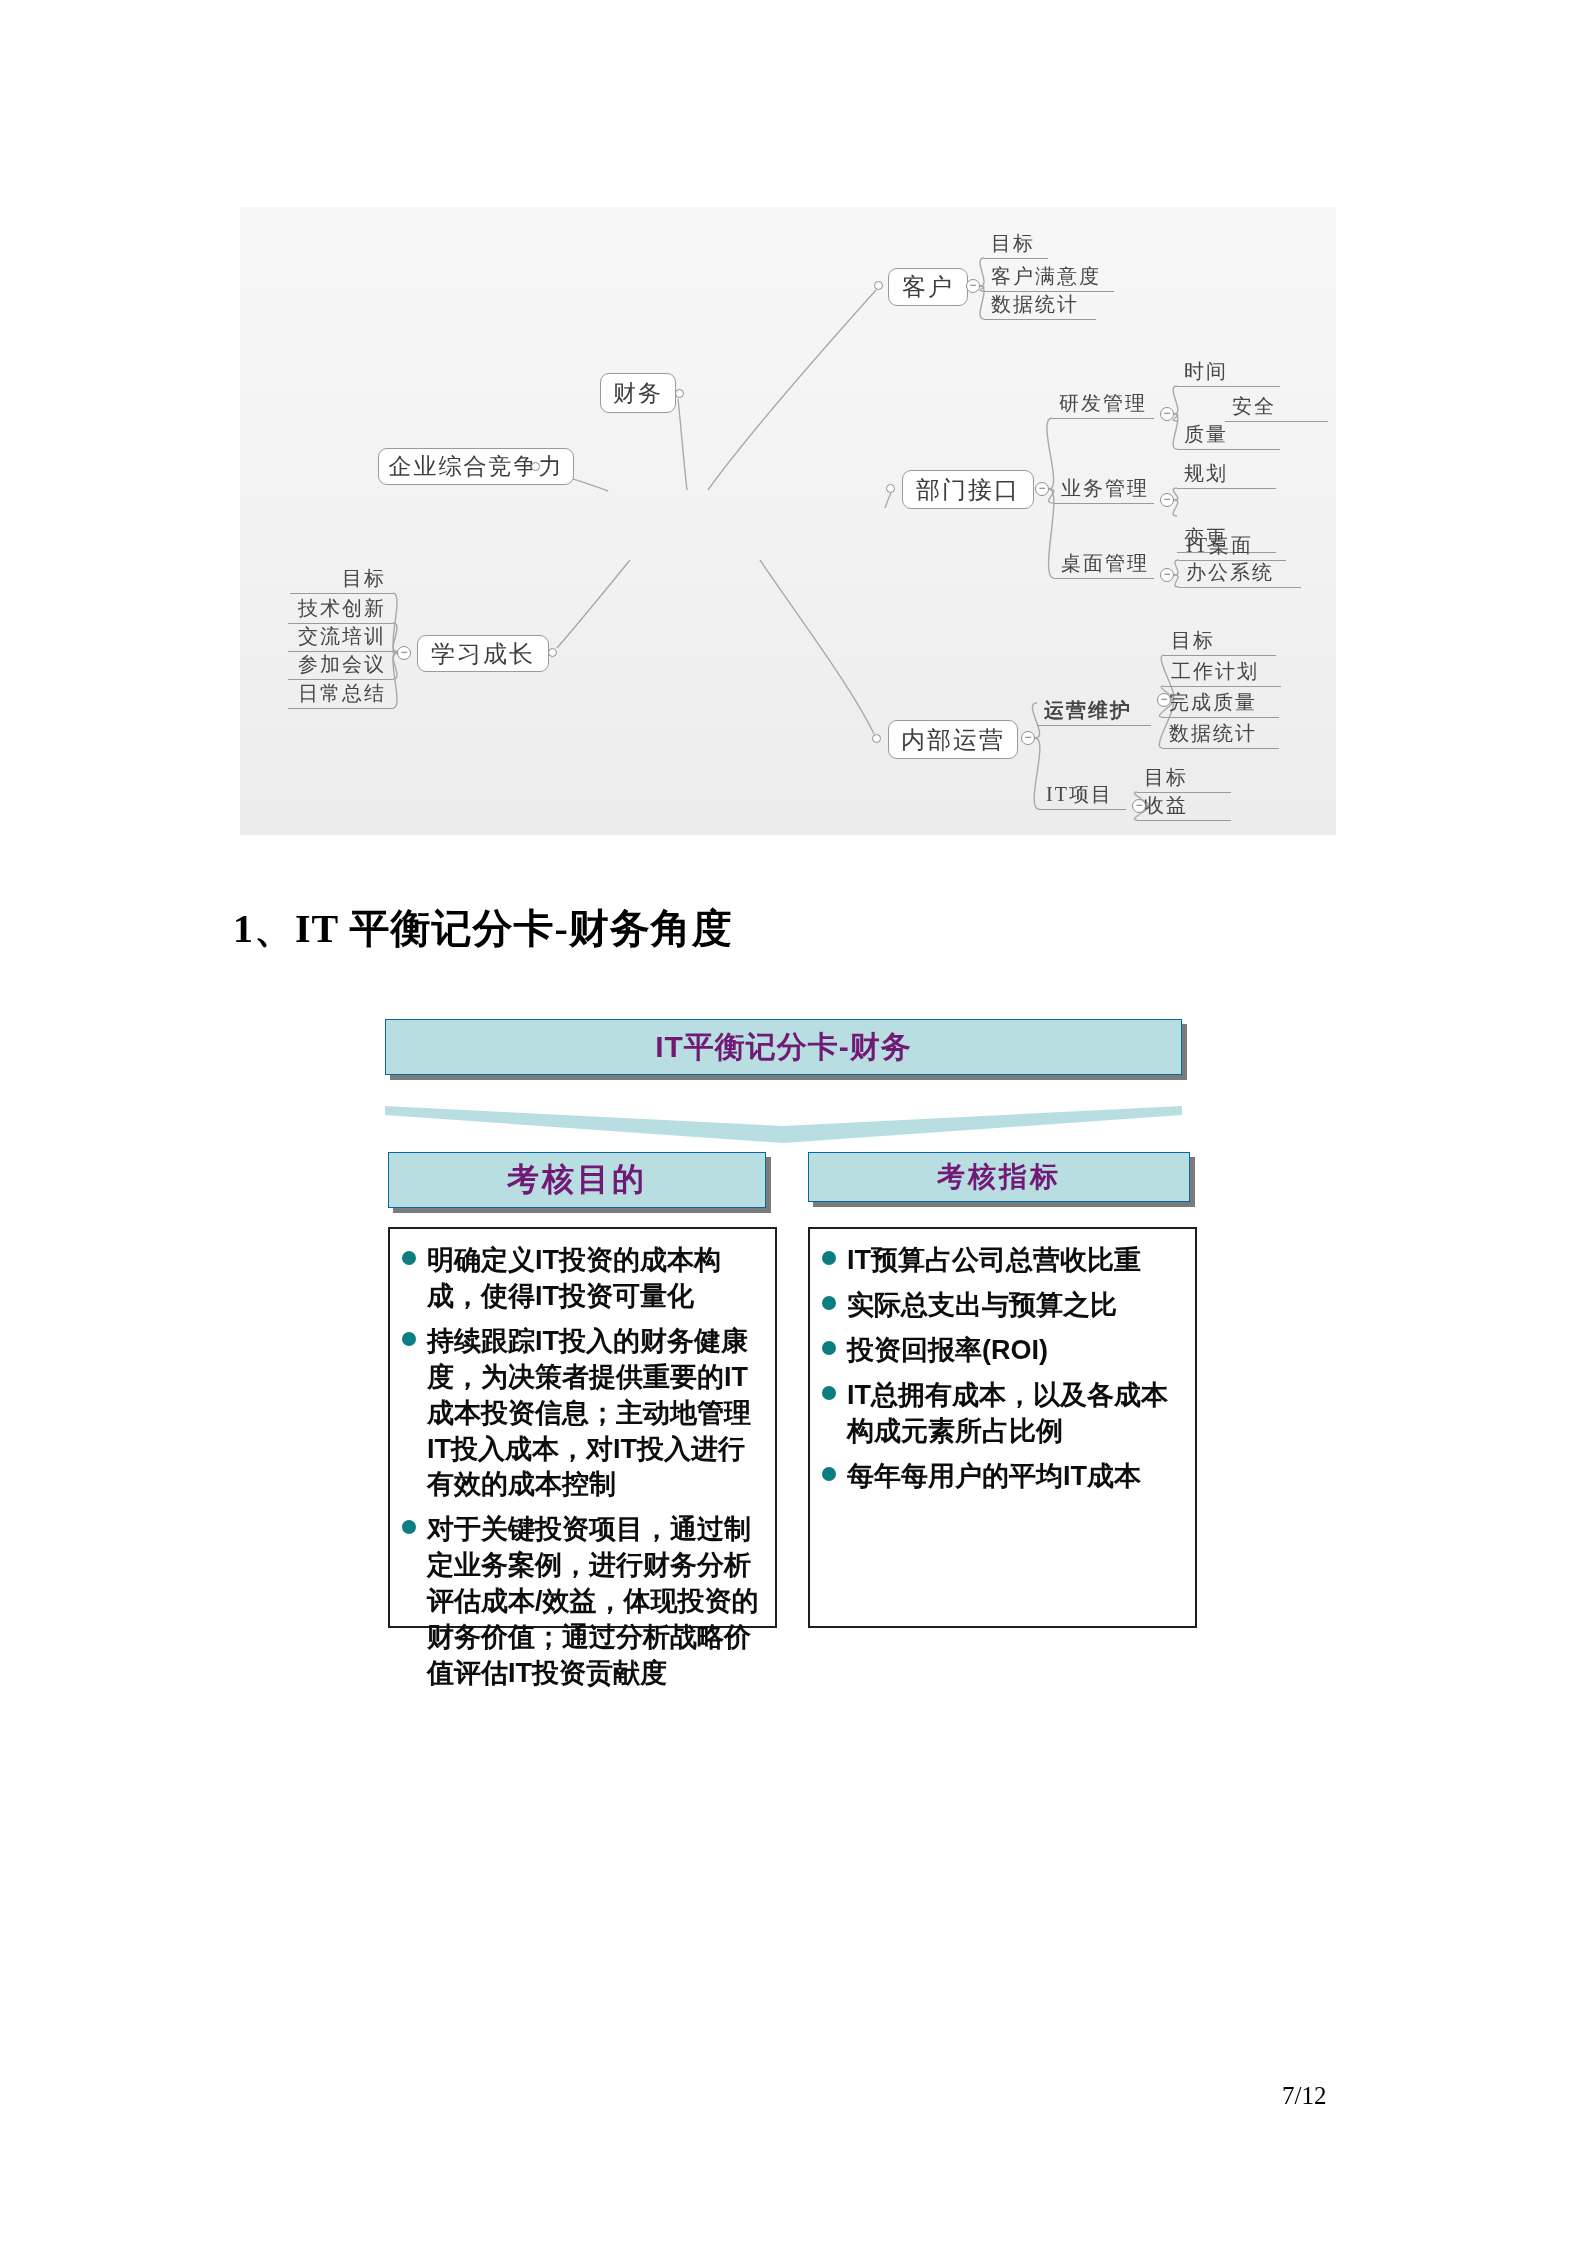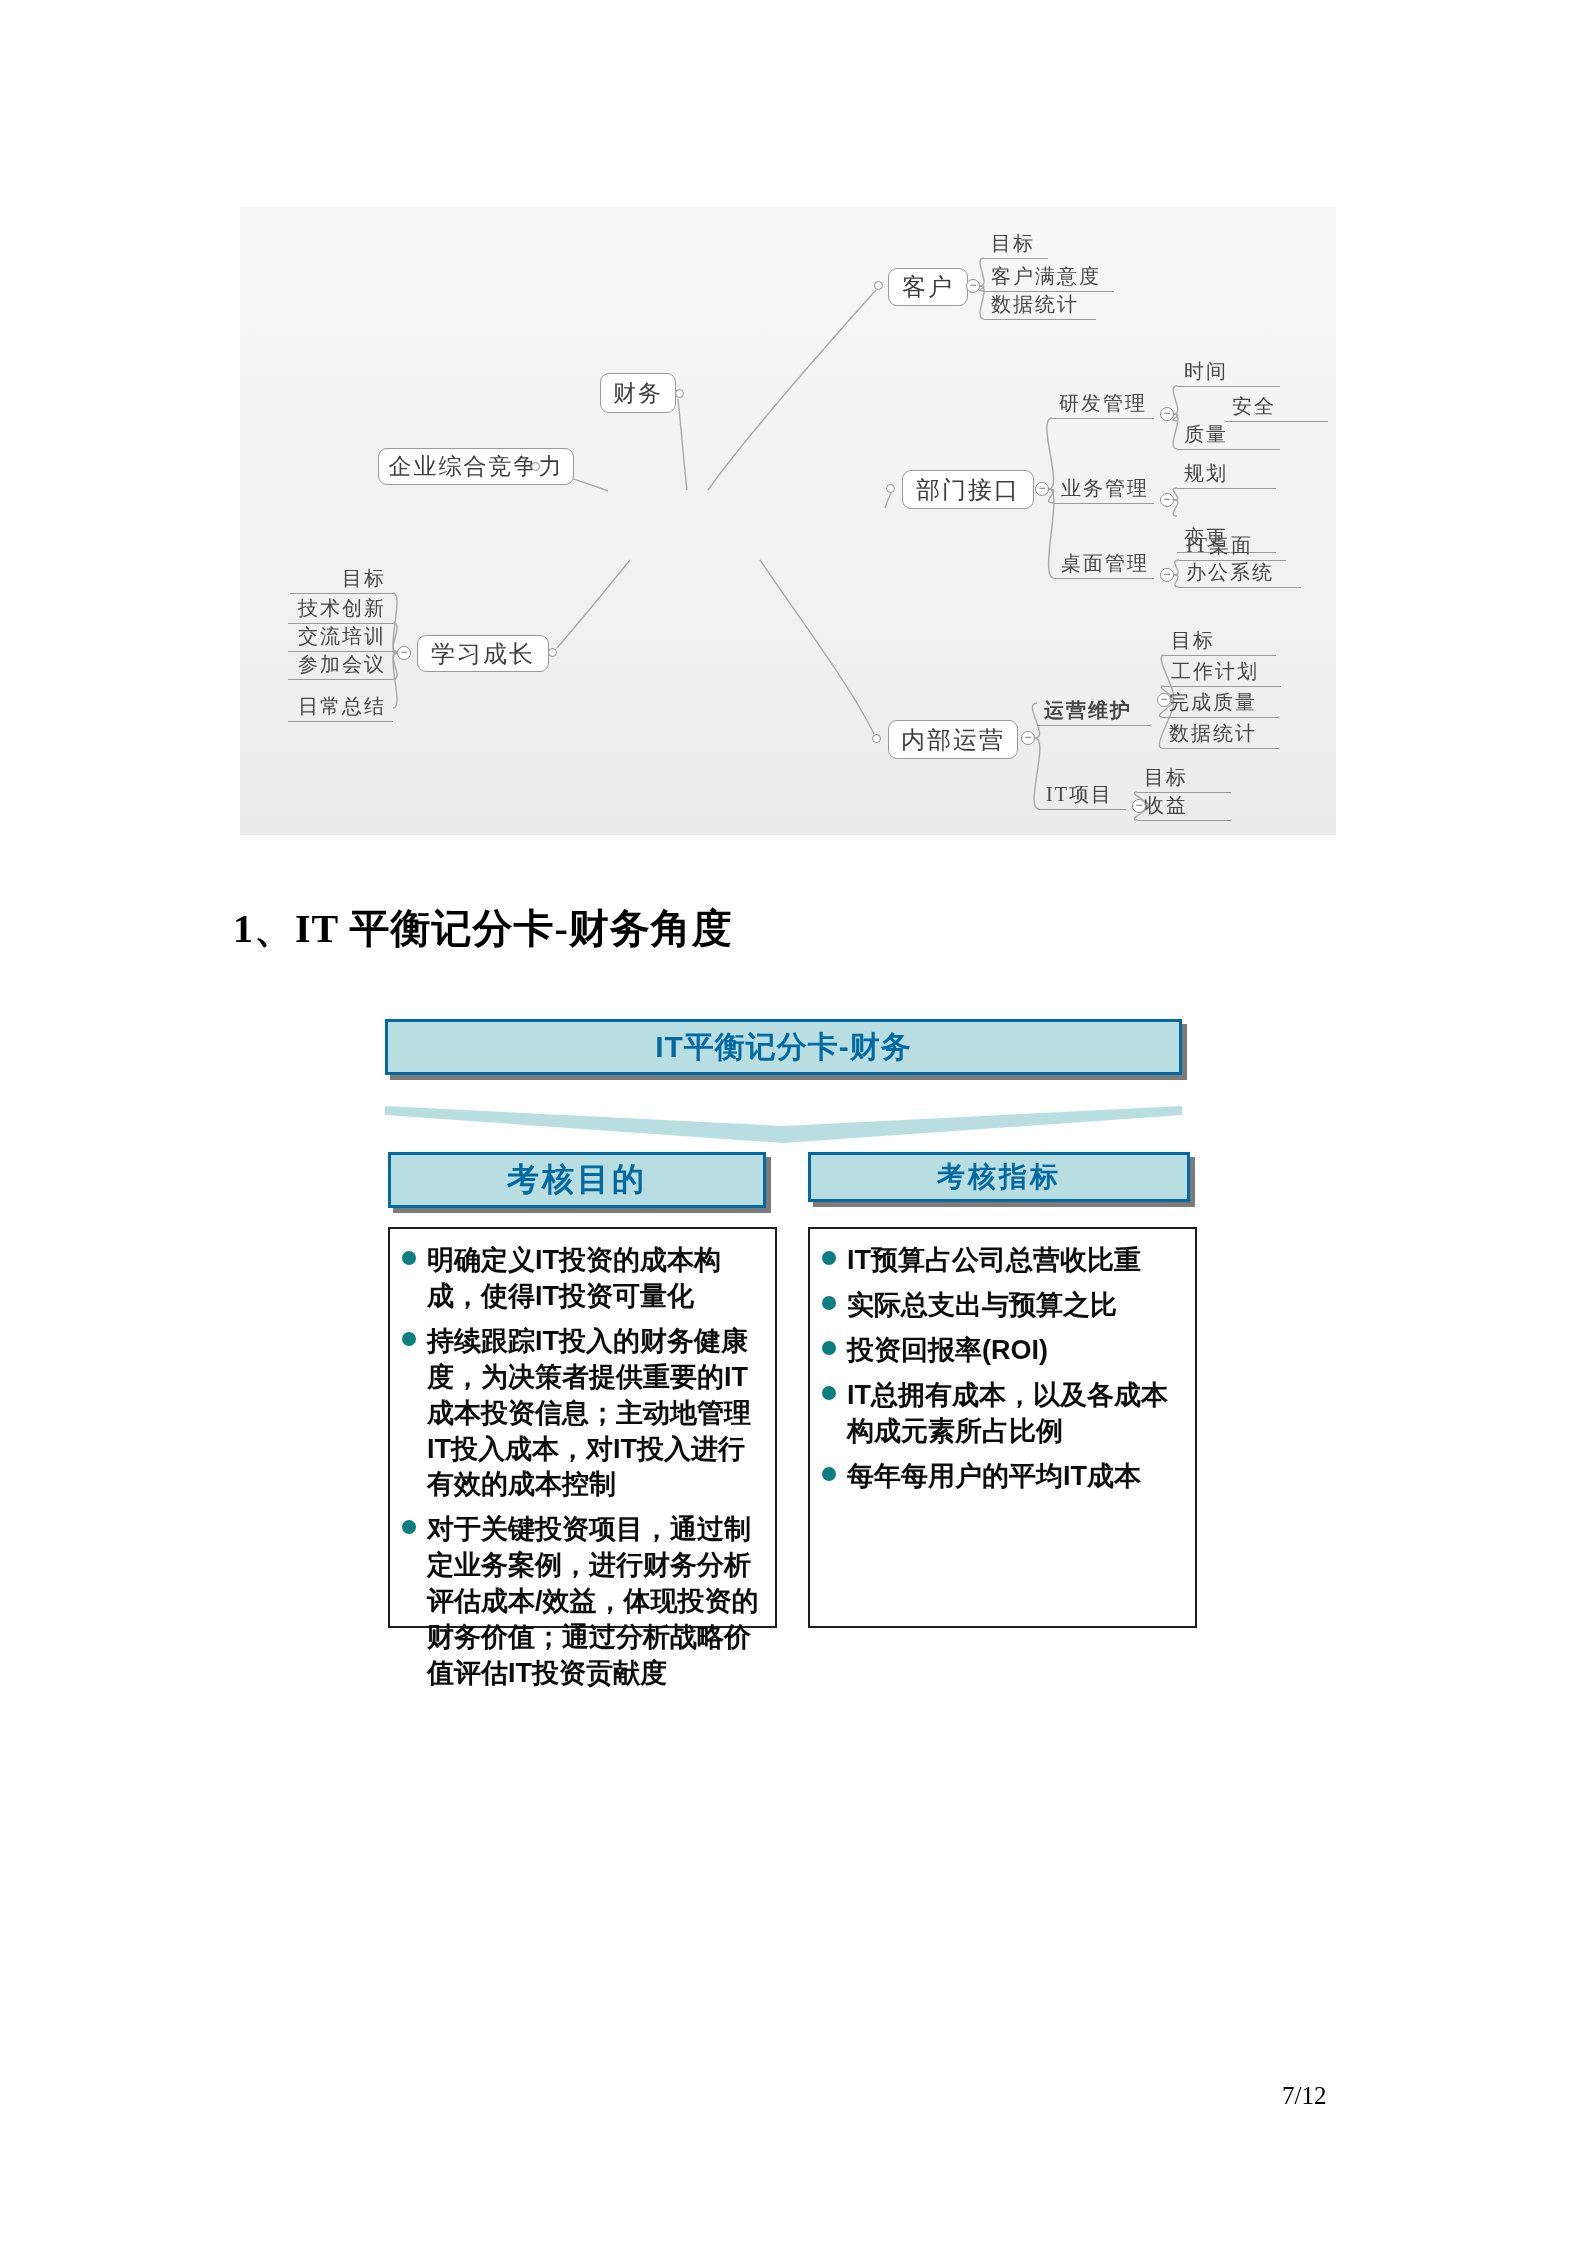--- a/index.html
+++ b/index.html
@@ -25,23 +25,23 @@
   .minus{position:absolute;width:14px;height:14px;border-radius:50%;
         border:1.2px solid #8f8f8f;background:#ffffff;box-sizing:border-box;
         color:#666;font-size:12px;line-height:10px;text-align:center;}
   .minus::after{content:"\2212";}
 
   
   #heading{position:absolute;left:233px;top:901px;font-family:"Liberation Serif",serif;
         font-weight:bold;font-size:40px;color:#000;letter-spacing:1px;}
 
   
-  .teal-bar{position:absolute;background:#b9dee2;border:3px solid #0369a1;
+  .teal-bar{position:absolute;background:#b9dee2;border:1px solid #0369a1;
         box-shadow:5px 5px 0 #7b7b7b;display:flex;align-items:center;justify-content:center;
-        font-weight:bold;color:#0369a1;box-sizing:border-box;}
+        font-weight:bold;color:#701a75;box-sizing:border-box;}
   #sc-title{left:385px;top:1019px;width:797px;height:56px;font-size:30px;letter-spacing:1px;}
   #sc-chevron{position:absolute;left:385px;top:1094px;width:797px;height:54px;}
   #sc-h-left{left:388px;top:1152px;width:378px;height:56px;font-size:32px;letter-spacing:3px;}
   #sc-h-right{left:808px;top:1152px;width:382px;height:50px;font-size:28px;letter-spacing:3px;}
   .content-box{position:absolute;top:1227px;width:389px;height:401px;background:#fff;
         border:2px solid #1e1e1e;box-sizing:border-box;padding:14px 10px 0 12px;}
   #sc-box-left{left:388px;}
   #sc-box-right{left:808px;}
   .bullet{display:flex;gap:11px;margin-bottom:9px;}
   .bullet .b-dot{flex:none;width:14px;height:14px;border-radius:50%;background:#0c7d80;margin-top:8px;}
@@ -124,21 +124,21 @@
     <div class="leaf r" style="left:937px;top:254px;width:99px;">规划</div>
     <div class="leaf r" style="left:937px;top:282px;width:99px;margin-top:36px;">变更</div>
     <div class="leaf r" style="left:814px;top:344px;width:100px;">桌面管理</div>
     <div class="leaf r" style="left:939px;top:326px;width:107px;">IT桌面</div>
     <div class="leaf r" style="left:939px;top:353px;width:122px;">办公系统</div>
 
     <div class="leaf l" style="left:50px;top:359px;width:103px;">目标</div>
     <div class="leaf l" style="left:48px;top:389px;width:105px;">技术创新</div>
     <div class="leaf l" style="left:48px;top:417px;width:105px;">交流培训</div>
     <div class="leaf l" style="left:48px;top:445px;width:105px;">参加会议</div>
-    <div class="leaf l" style="left:48px;top:474px;width:105px;margin-top:13px;">日常总结</div>
+    <div class="leaf l" style="left:48px;top:474px;width:105px;">日常总结</div>
 
     <div class="leaf r" style="left:797px;top:491px;width:114px;font-weight:bold;">运营维护</div>
     <div class="leaf r" style="left:924px;top:421px;width:112px;">目标</div>
     <div class="leaf r" style="left:924px;top:452px;width:117px;">工作计划</div>
     <div class="leaf r" style="left:922px;top:483px;width:117px;">完成质量</div>
     <div class="leaf r" style="left:922px;top:514px;width:117px;">数据统计</div>
     <div class="leaf r" style="left:799px;top:575px;width:87px;">IT项目</div>
     <div class="leaf r" style="left:897px;top:558px;width:94px;">目标</div>
     <div class="leaf r" style="left:897px;top:586px;width:94px;">收益</div>
 

